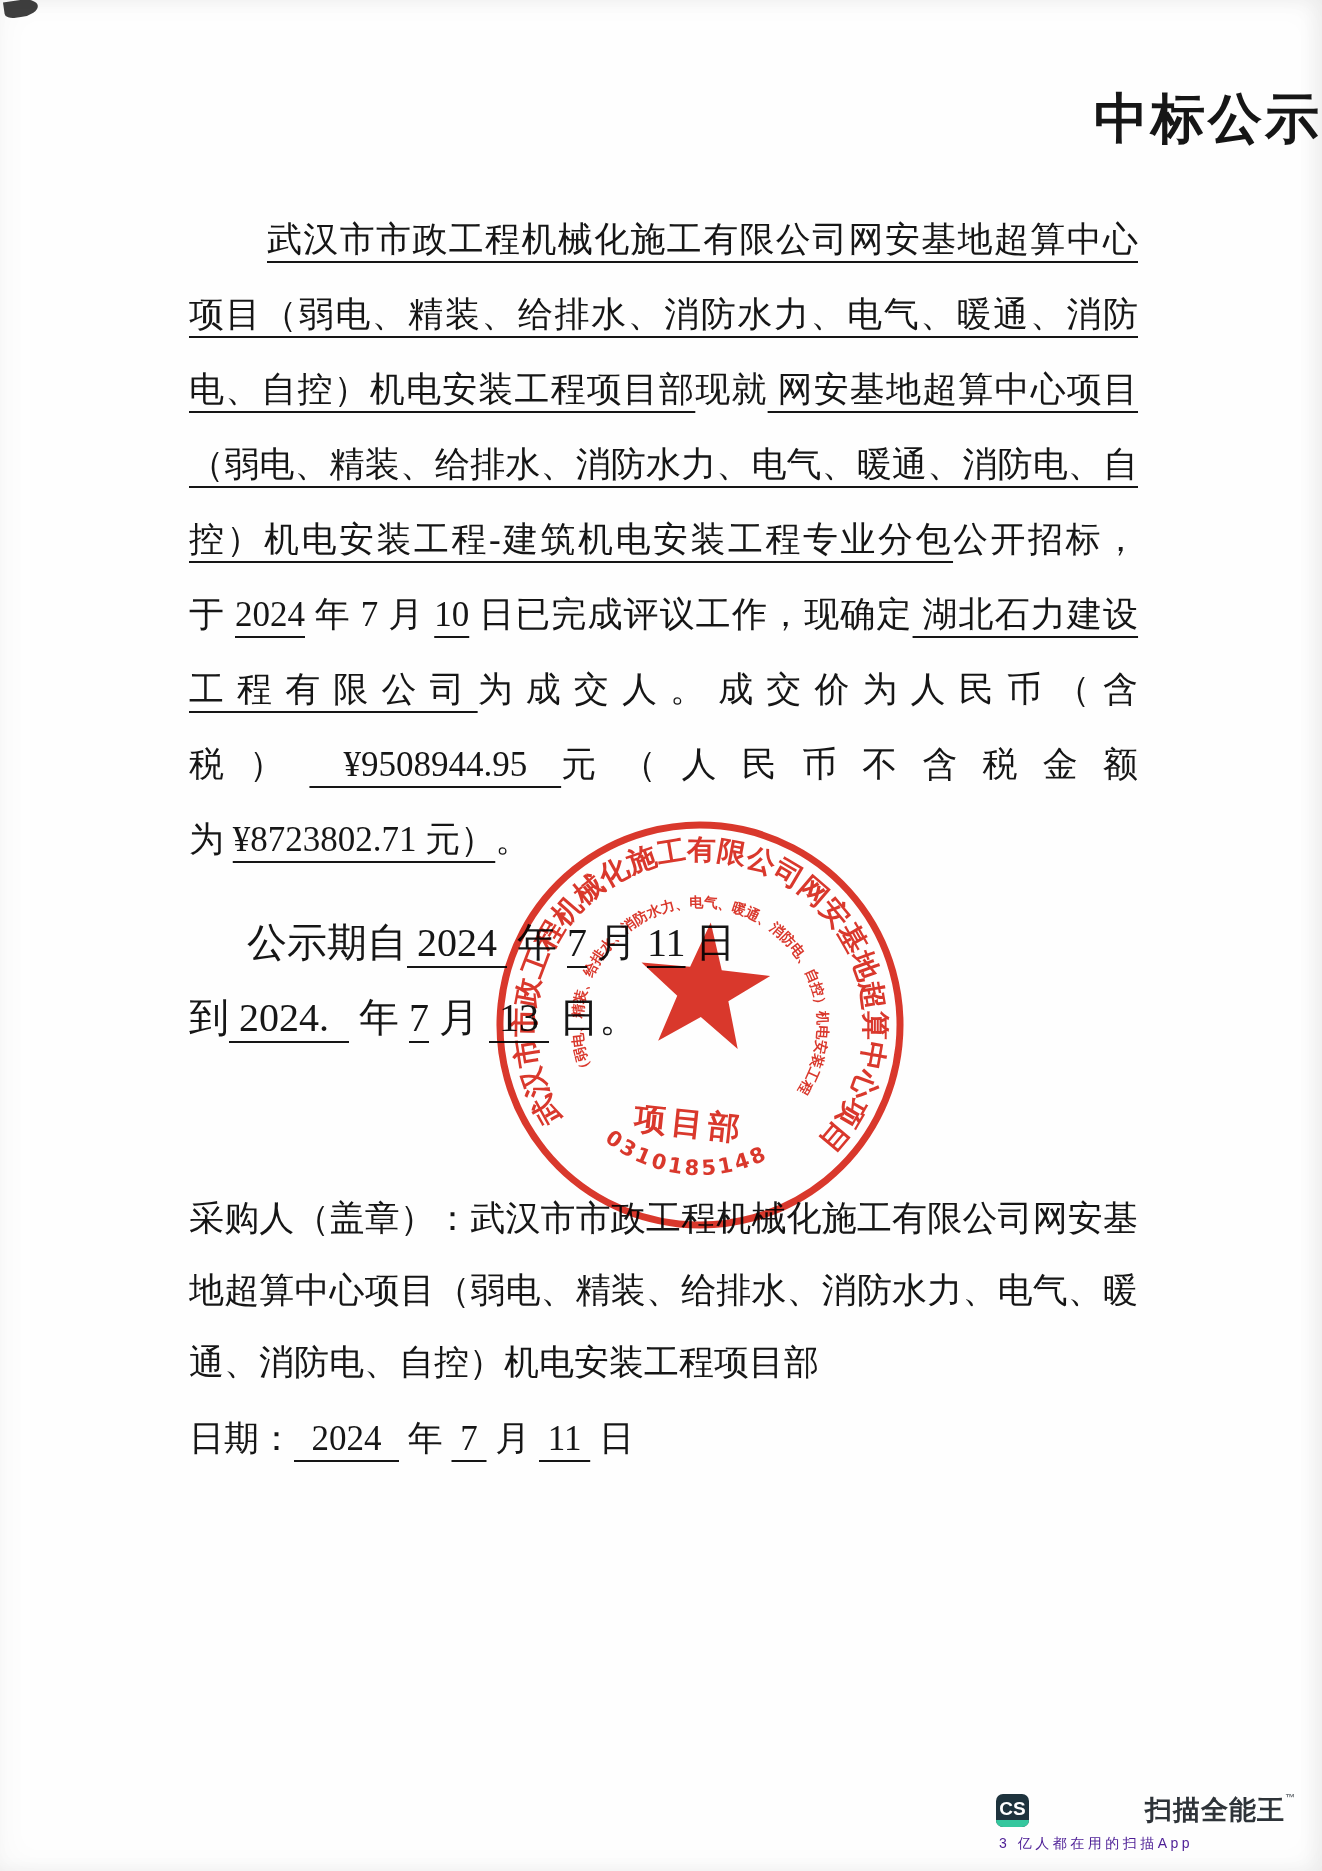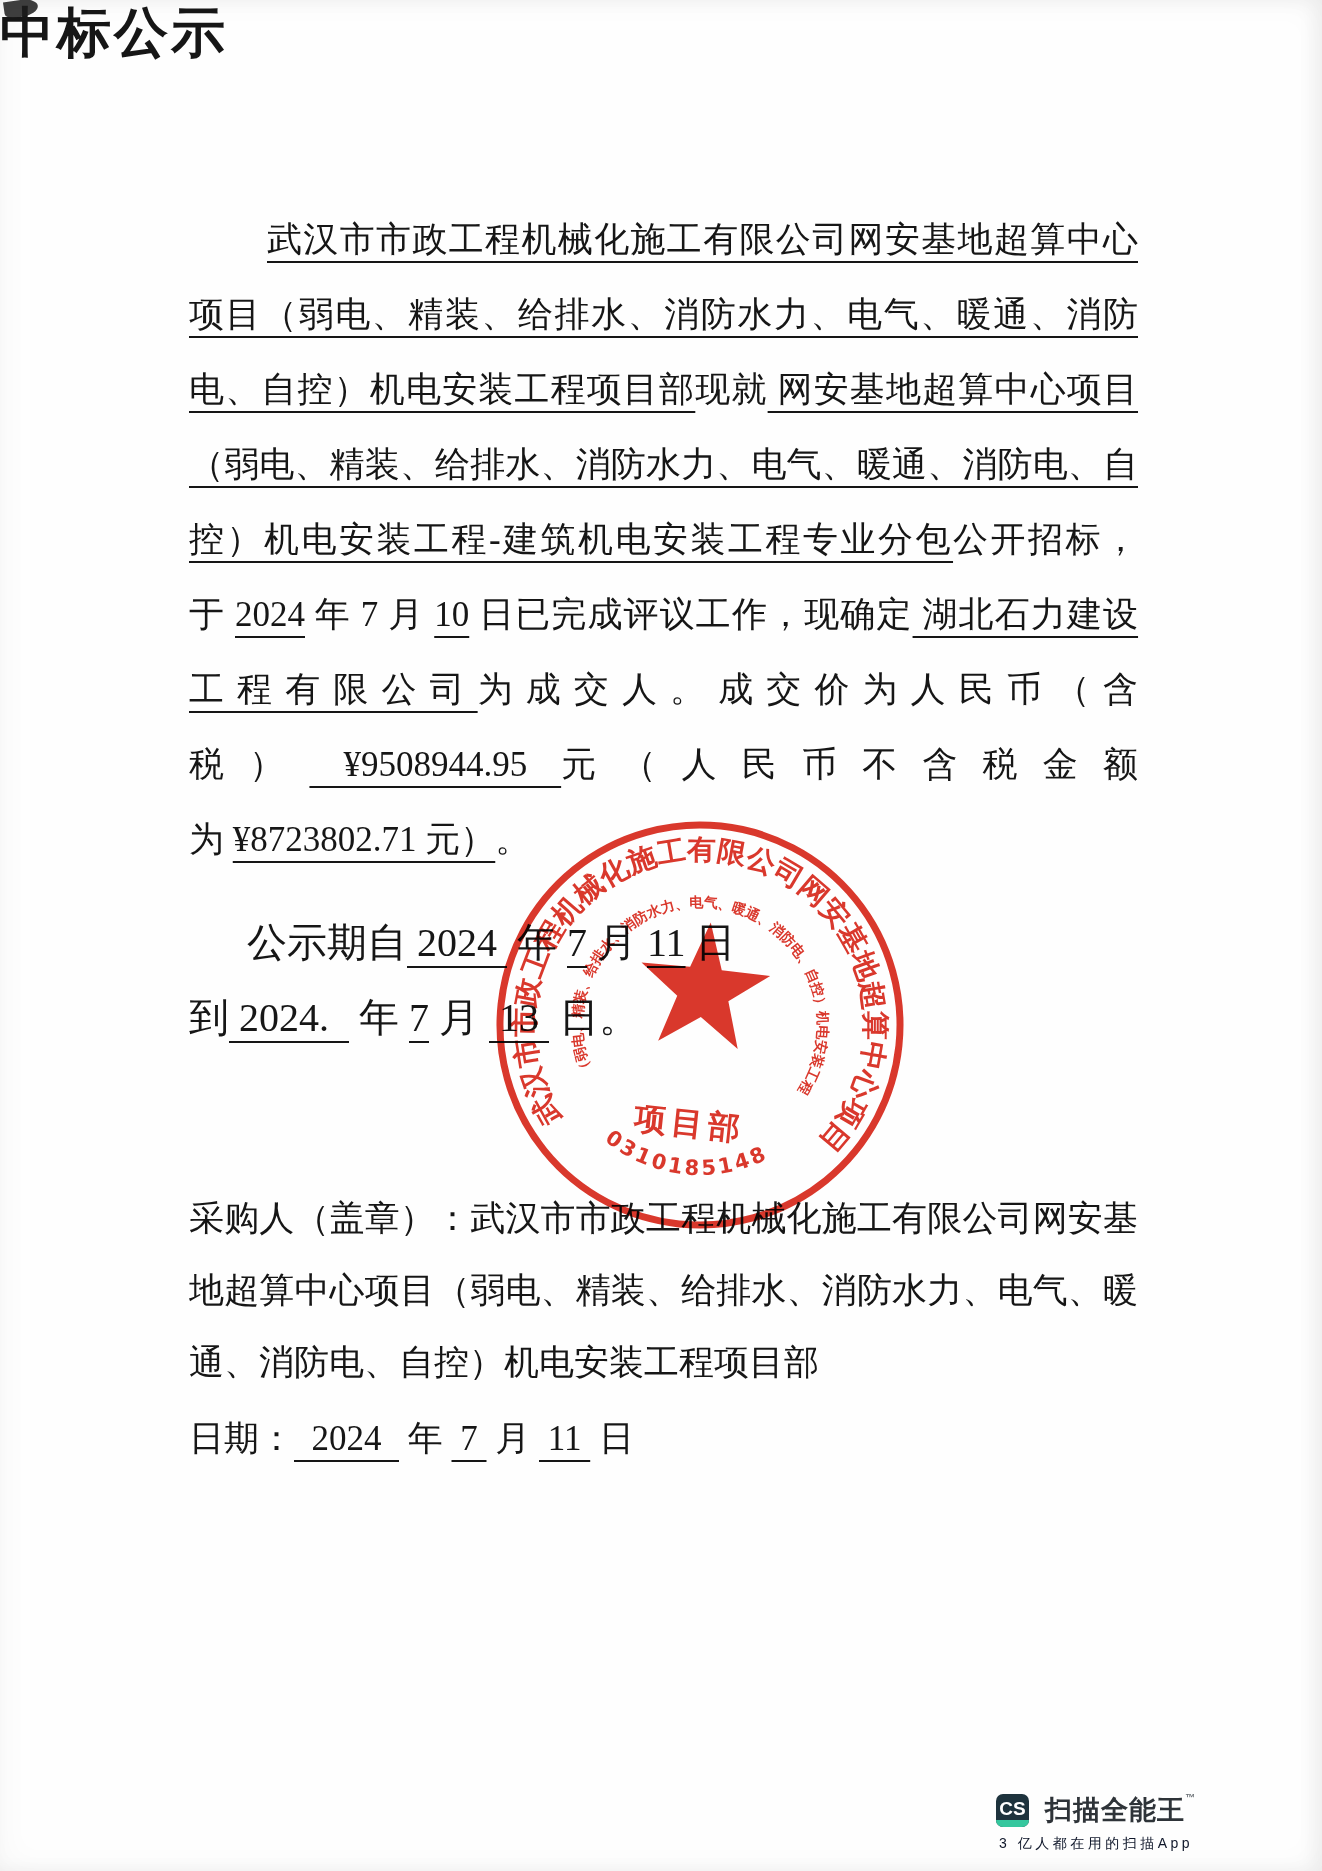--- a/index.html
+++ b/index.html
@@ -12,22 +12,22 @@
     font-family:"Liberation Serif","DejaVu Serif",serif;
     color:#161616;
     box-shadow: inset -8px 0 18px rgba(0,0,0,.05), inset 0 0 34px rgba(0,0,0,.035);
   }
   .speck{
     position:absolute;left:4px;top:0px;width:34px;height:17px;
     background:#1c1c1c;border-radius:0 60% 70% 40%;transform:rotate(-8deg);
     opacity:.85;
   }
   h1.title{
-    margin:0;height:66px;line-height:66px;
-    text-align:left;font-size:54px;font-weight:700;letter-spacing:3px;
+    margin:0;padding-top:86px;height:66px;line-height:66px;
+    text-align:right;font-size:54px;font-weight:700;letter-spacing:3px;
   }
   .doc{
     position:absolute;left:185px;right:180px;top:152px;
   }
   p{margin:4px;}
   .body-para{
     margin-top:50px;
     font-size:35px;line-height:75px;
     text-align:justify;text-justify:inter-ideograph;
     text-indent:78px;
@@ -57,40 +57,40 @@
     transform:rotate(6deg);
     mix-blend-mode:multiply;
     opacity:.93;
     pointer-events:none;
   }
   
   .watermark{
     position:absolute;right:26px;top:1792px;width:300px;
     font-family:"Liberation Sans","DejaVu Sans",sans-serif;
   }
-  .wm-row{display:flex;align-items:center;}
+  .wm-row{display:flex;align-items:center;gap:10px;justify-content:space-between;}
   .wm-logo{
     position:relative;width:33px;height:33px;border-radius:7px;
     background:#1e333d;overflow:hidden;flex:0 0 auto;
   }
   .wm-logo .cs{
     position:absolute;left:0;right:0;top:1px;text-align:center;
     color:#ffffff;font-weight:700;font-size:19px;line-height:27px;
     font-family:"Liberation Sans",sans-serif;
   }
   .wm-logo .strip{
     position:absolute;left:0;right:0;bottom:0;height:7px;background:#35c79e;
   }
   .wm-name{
     font-size:27px;font-weight:700;color:#2e3338;letter-spacing:1px;white-space:nowrap;margin-left:16px;
   }
   .wm-tm{font-size:10px;color:#6d7378;vertical-align:top;}
   .wm-tagline{
     margin-top:7px;margin-left:3px;
-    font-size:14px;color:#0f172a;letter-spacing:3.5px;white-space:nowrap;
+    font-size:14px;color:#4c1d95;letter-spacing:3.5px;white-space:nowrap;
   }
 </style>
 </head>
 <body>
 
 <div class="page">
 
   <div class="speck"></div>
 
   <h1 class="title">中标公示</h1>

